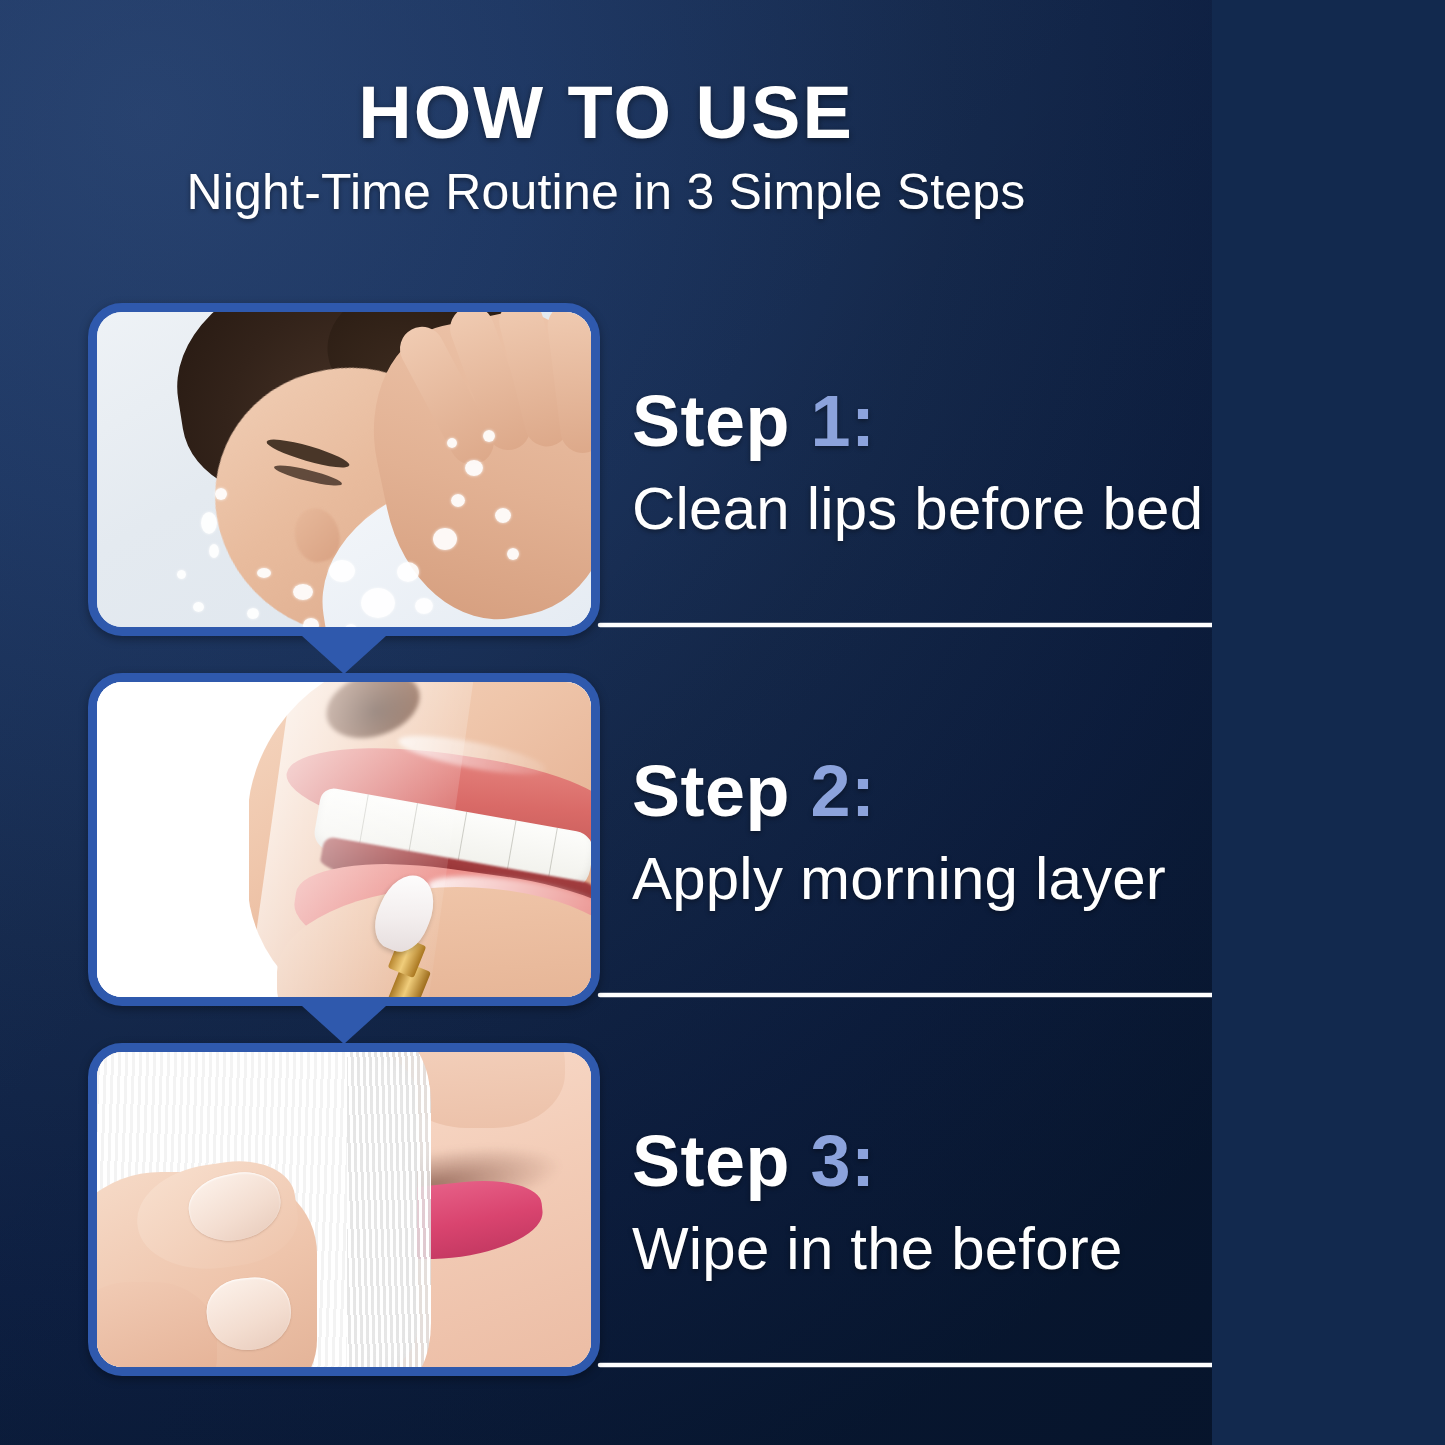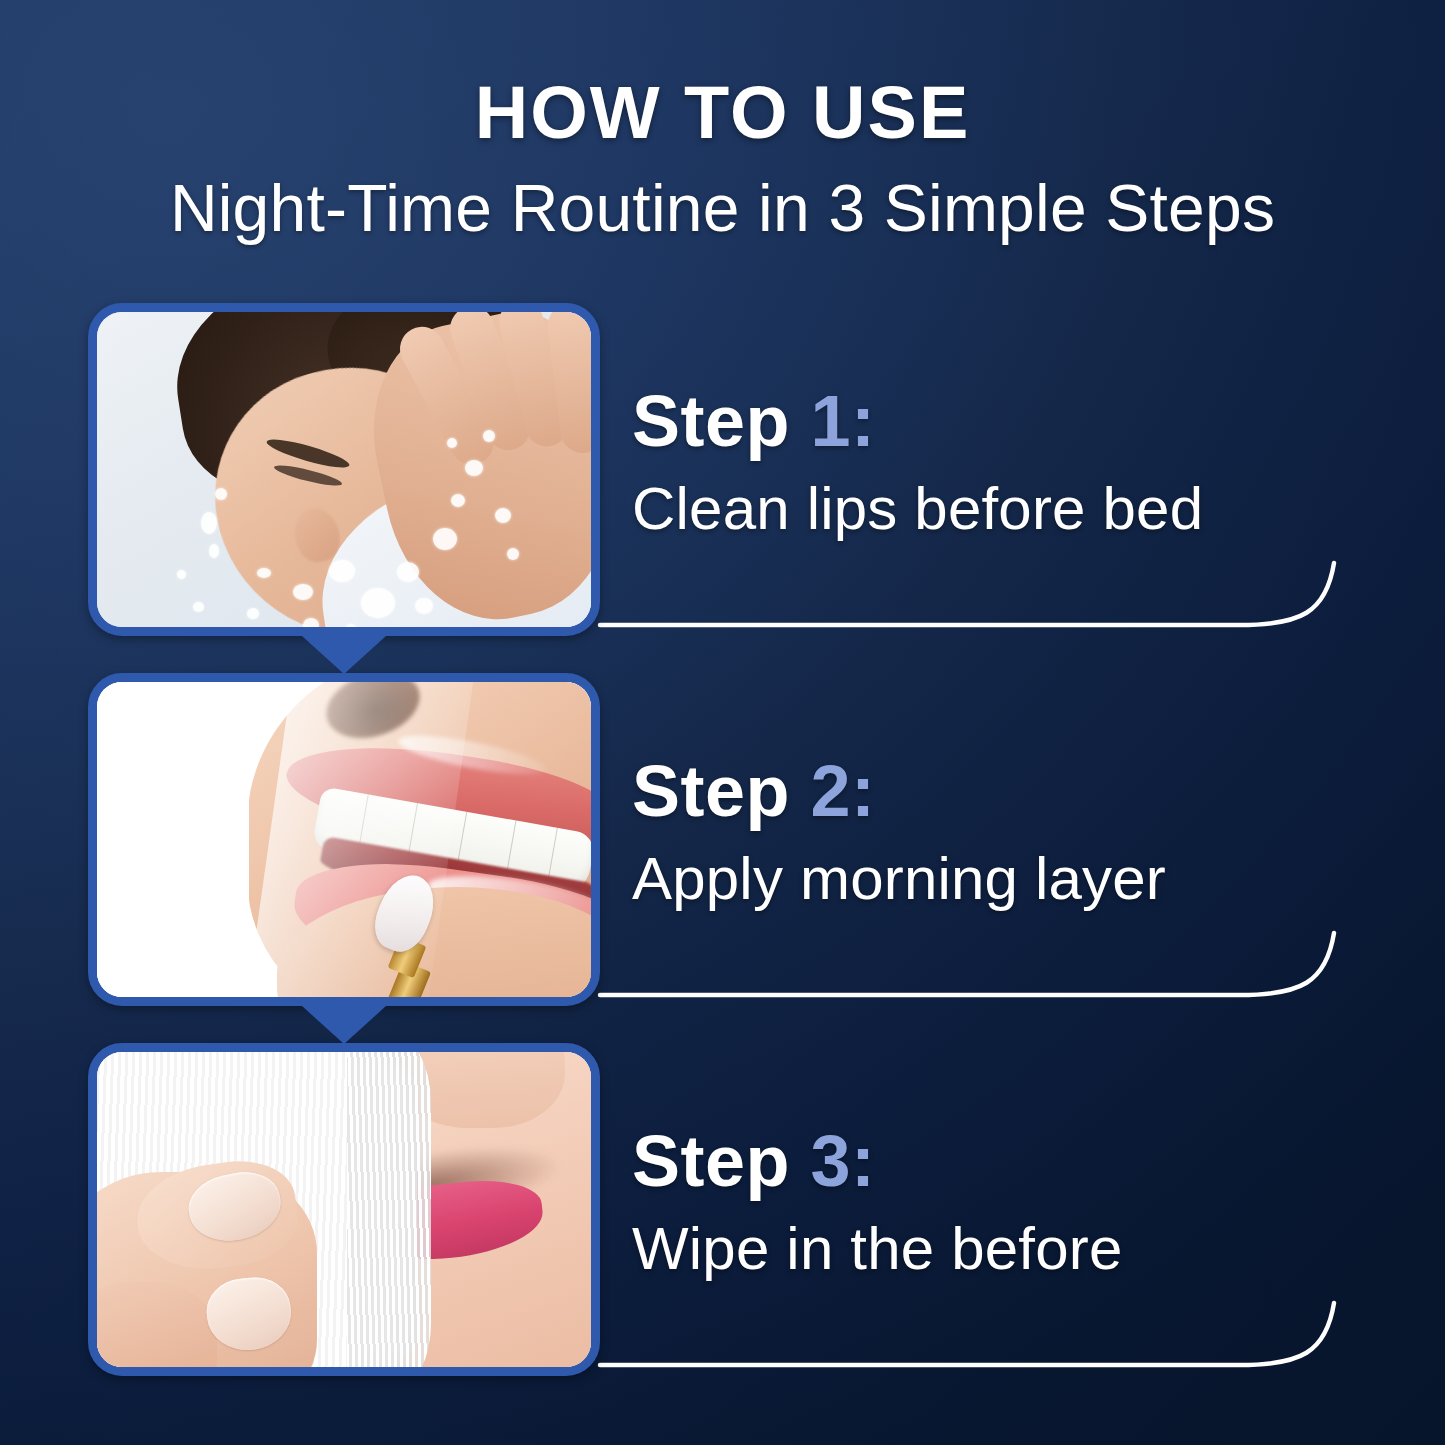--- a/index.html
+++ b/index.html
@@ -7,21 +7,21 @@
   html,body { width:1445px; height:1445px; }
   body {
     font-family:"Liberation Sans", sans-serif;
     background:#12294e;
     overflow:hidden;
   }
 
   
   #poster {
     position:relative;
-    width:1445px; height:1445px;
+    width:1212px; height:1445px;
     background:
       radial-gradient(120% 105% at 12% 8%, #26406c 0%, #1d3661 26%, #15294c 55%, #0e2043 78%, #091a36 100%);
     overflow:hidden;
   }
   #poster::after{
     content:"";
     position:absolute; inset:0;
     background:linear-gradient(135deg, rgba(46,74,122,.30) 0%, rgba(0,0,0,0) 42%, rgba(4,14,32,.45) 100%);
     pointer-events:none;
   }
@@ -34,22 +34,22 @@
   .title{
     font-size:74px;
     font-weight:700;
     letter-spacing:2px;
     color:#ffffff;
     line-height:1.0;
     text-shadow:0 2px 6px rgba(0,0,0,.45);
     white-space:nowrap;
   }
   .subtitle{
-    margin-top:24px;
-    font-size:66px;
+    margin-top:16px;
+    font-size:50px;
     font-weight:400;
     color:#ffffff;
     line-height:1.05;
     letter-spacing:.2px;
     text-shadow:0 2px 5px rgba(0,0,0,.4);
     white-space:nowrap;
   }
 
   
   .steps{ position:absolute; top:0; left:0; width:100%; height:100%; z-index:3; }

